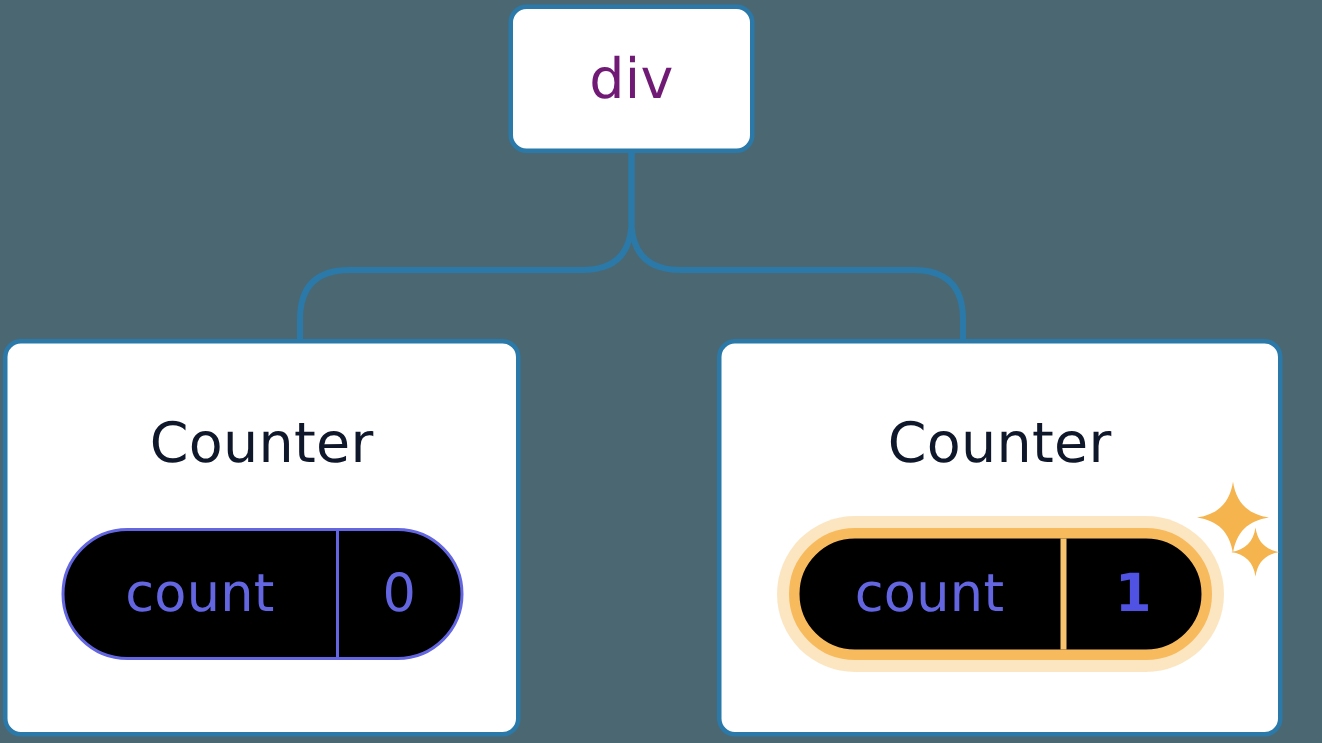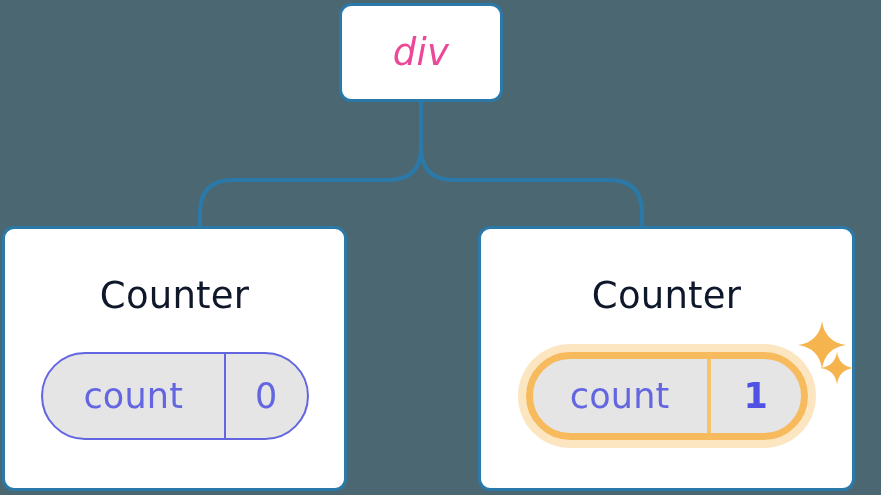--- a/index.html
+++ b/index.html
@@ -49,26 +49,25 @@
 
   #root-node {
     left: 339px;
     top: 3px;
     width: 164px;
     height: 99px;
     justify-content: center;
   }
 
   .root-label {
-    color: #ec4899;
+    color: #701a75;
     font-size: 37px;
     line-height: 1;
     letter-spacing: 0.2px;
     font-weight: 400;
-    font-style: italic;
   }
 
   #child-node-left {
     left: 2px;
     top: 226px;
     width: 345px;
     height: 265px;
   }
 
   #child-node-right {
@@ -96,21 +95,21 @@
     justify-content: center;
   }
 
   .state-pill {
     position: relative;
     display: flex;
     align-items: stretch;
     height: 88px;
     border-radius: 999px;
     box-sizing: border-box;
-    background: #e5e5e5;
+    background: #000000;
   }
 
   
   .state-pill.plain {
     border: 2px solid #6366e0;
     width: 268px;
   }
   .state-pill.plain .pill-key,
   .state-pill.plain .pill-value {
     color: #6366e0;

